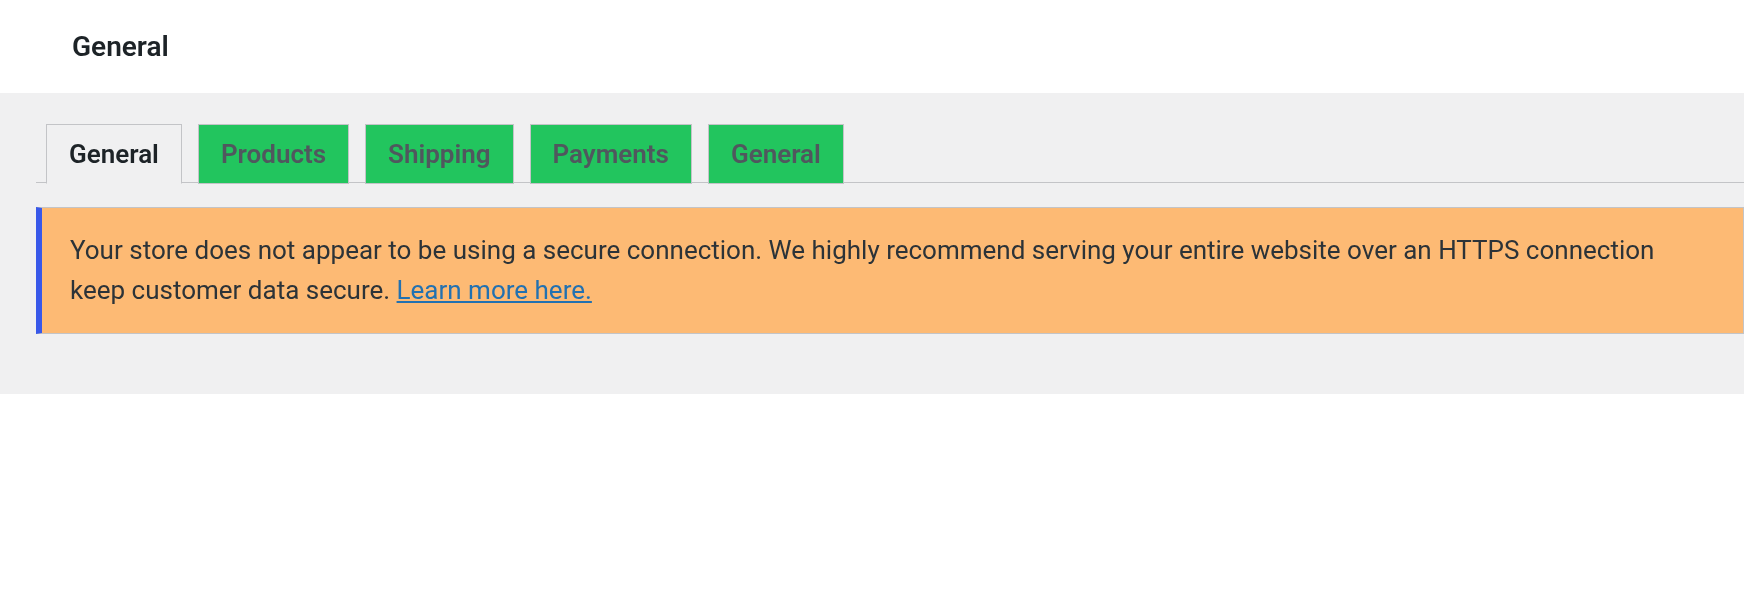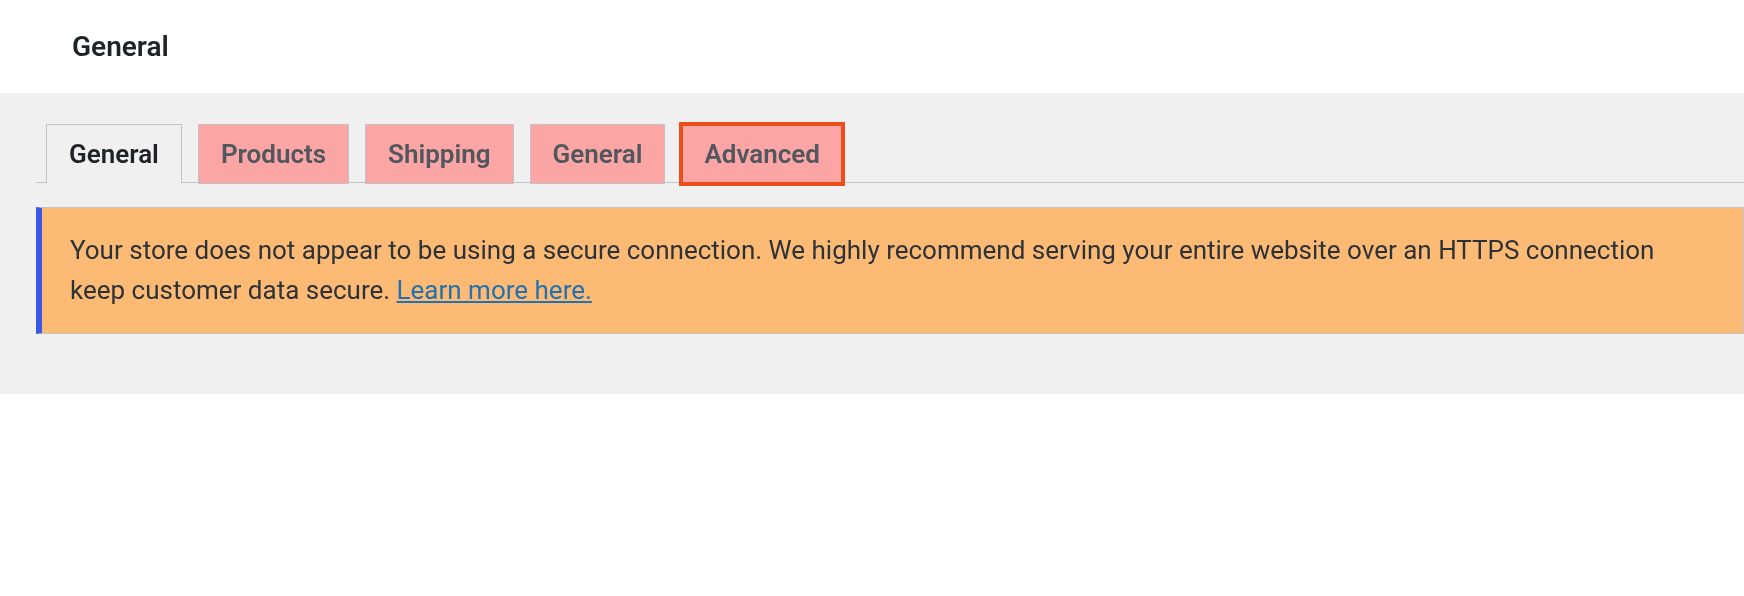--- a/index.html
+++ b/index.html
@@ -26,21 +26,21 @@
       padding: 30px 0 60px 36px;
     }
     .tabs-wrapper {
       display: flex;
       gap: 16px;
       margin-left: 10px;
       margin-bottom: 0;
       position: relative;
     }
     .tab {
-      background: #fca5a5;
+      background: #22c55e;
       border: 1px solid #c3c4c7;
       padding: 14px 22px;
       font-size: 26px;
       font-weight: 600;
       color: #50575e;
       cursor: pointer;
       white-space: nowrap;
       position: relative;
       top: 1px;
     }
@@ -90,22 +90,22 @@
 <div class="header">
   <h1 class="page-title">General</h1>
 </div>
 
 <div class="content-area">
 
   <div class="tabs-wrapper">
     <div class="tab active">General</div>
     <div class="tab">Products</div>
     <div class="tab">Shipping</div>
+    <div class="tab">Payments</div>
     <div class="tab">General</div>
-    <div class="tab highlighted">Advanced</div>
   </div>
   <div class="tab-border-line"></div>
 
   <div class="notice">
     <span>Your store does not appear to be using a secure connection. We highly recommend serving your entire website over an HTTPS connection keep customer data secure. </span><a href="#">Learn more here.</a>
   </div>
 
 
 </div>
 

